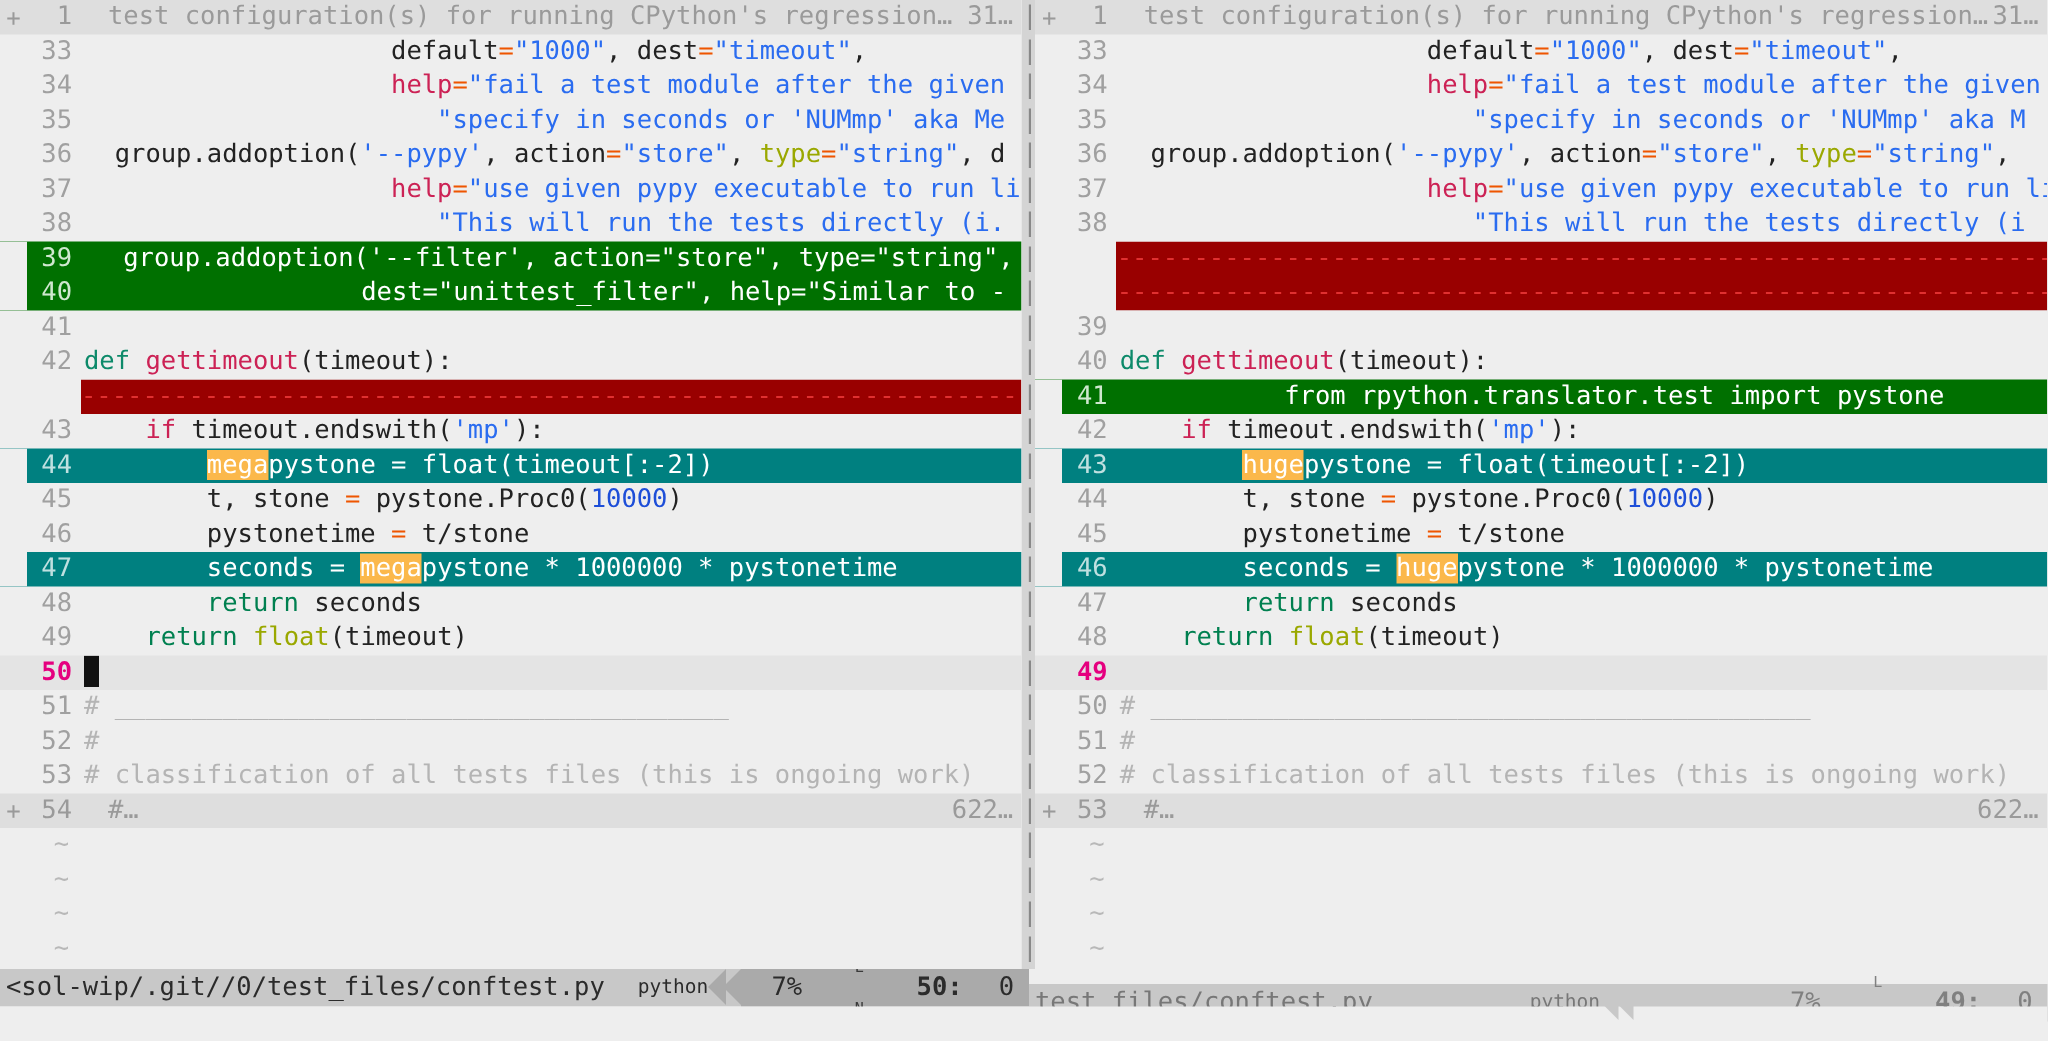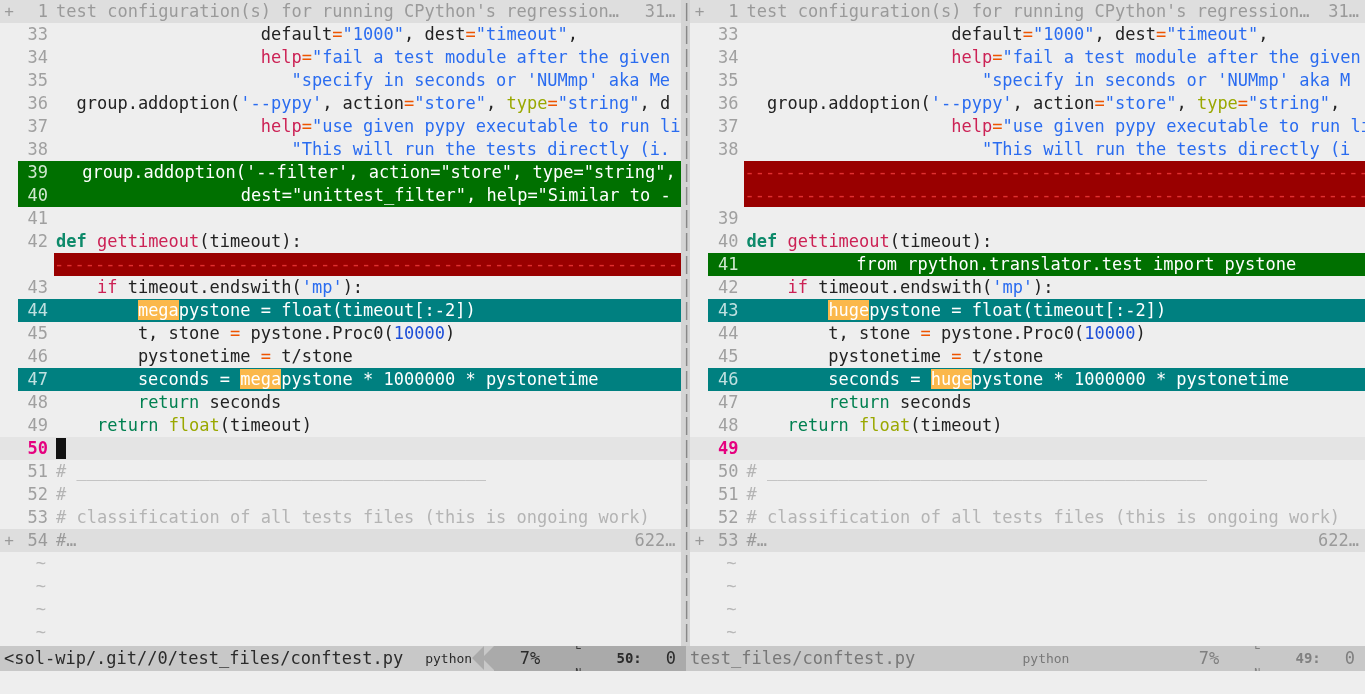--- a/index.html
+++ b/index.html
@@ -113,36 +113,36 @@
     color: #e03030;
     font-size: 17px;
     letter-spacing: 0px;
     white-space: pre;
     overflow: hidden;
     width: 100%;
     display: block;
   }
 
   .row.foldline { background: #dedede; }
-  .row.foldline .ltext { color: #9a9a9a; display: flex; justify-content: space-between; }
+  .row.foldline .ltext { color: #9a9a9a; display: flex; justify-content: space-between; margin-left: 16px; }
   .row.foldline .lnum { color: #9a9a9a; }
 
   .row.cursorline { background: #e4e4e4; }
 
   .tilde-row { display: flex; height: 23px; line-height: 23px; }
   .tilde-row .tilde {
     width: 54px;
     text-align: right;
     padding-right: 8px;
     box-sizing: border-box;
     color: #b8b8b8;
   }
 
   
-  .kw       { color: #0d8a6a; font-weight: bold; }
+  .kw       { color: #0d8a6a; }
   .kw2      { color: #008050; }
   .fn       { color: #cc2255; text-align: right; }
   .builtin  { color: #9aa800; }
   .str      { color: #2a6cf0; }
   .num      { color: #1d4ed8; }
   .op       { color: #ee5500; }
   .comment  { color: #b4b4b4; }
   .plain    { color: #222222; }
   .hl-word  { background: #fbb84b; color: #000000 !important; }
   .cursor-block {
@@ -172,20 +172,21 @@
     align-items: flex-start;
   }
   .status-right-pane {
     width: 679px;
     display: flex;
     flex-direction: row;
     background: #c8c8c8;
     color: #777777;
     height: 25px;
     align-items: center;
+    margin-top: 10px;
   }
   .st-file { padding-left: 4px; white-space: pre; font-size: 17px; }
   .st-ft   { white-space: pre; font-size: 13px; }
   .st-arrow {
     width: 22px; height: 25px; flex: none; position: relative;
   }
   .st-arrow::before {
     content: "";
     position: absolute; left: 0; top: 0;
     border-top: 12.5px solid transparent;
@@ -211,21 +212,21 @@
   }
   .st-pct { font-size: 17px; }
   .st-lnglyph {
     display: inline-block;
     font-size: 10px;
     line-height: 9px;
     text-align: center;
     margin: 0 8px;
     color: #3a3a3a;
   }
-  .st-pos { font-weight: bold; font-size: 14px; }
+  .st-pos { font-weight: bold; font-size: 17px; }
   .st-col { font-size: 17px; }
   .status-right-pane .st-tail { background: #c8c8c8; color:#808080; }
   .status-right-pane .st-arrow::before,
   .status-right-pane .st-arrow::after { border-right-color: #c8c8c8; }
   .status-right-pane .st-pos { font-weight: bold; }
   .status-right-pane .st-lnglyph { color: #808080; }
 
   .bottom-fill {
     width: 1365px;
     height: 23px;

